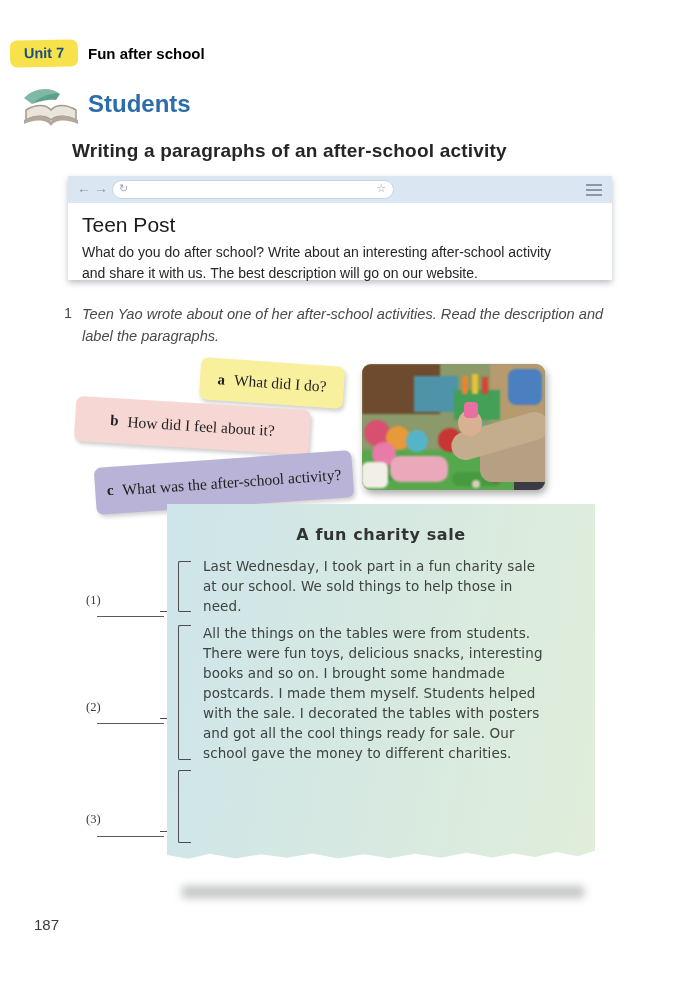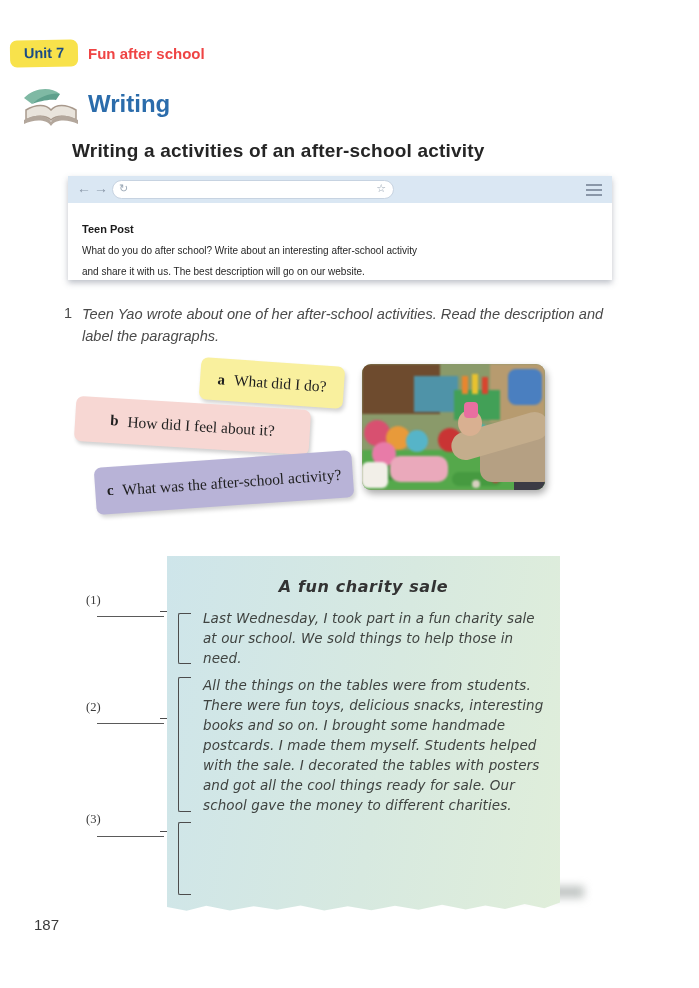--- a/index.html
+++ b/index.html
@@ -4,41 +4,41 @@
 <style>
   html,body{margin:0;padding:0;background:#ffffff;}
   .page{position:relative;width:699px;height:988px;background:#ffffff;overflow:hidden;
         font-family:"Liberation Sans",sans-serif;}
 
   
   .unit-tab{position:absolute;left:10px;top:40px;width:68px;height:27px;background:#f8e24b;
             border-radius:7px;text-align:center;line-height:27px;font-weight:bold;font-size:14.5px;
             color:#1a4c85;transform:rotate(-1deg);}
   .unit-title{position:absolute;left:88px;top:40px;height:27px;line-height:27px;
-              font-weight:bold;font-size:15px;color:#ef4444;}
+              font-weight:bold;font-size:15px;color:#000000;}
   .writing-icon{position:absolute;left:20px;top:84px;width:62px;height:44px;}
   .section-title{position:absolute;left:88px;top:90px;font-size:24px;font-weight:bold;color:#2b6cab;}
   .heading{position:absolute;left:72px;top:140px;font-size:19px;font-weight:bold;color:#252525;
            letter-spacing:0.2px;}
 
   
   .browser{position:absolute;left:68px;top:176px;width:544px;height:104px;background:#ffffff;
            box-shadow:0 3px 6px rgba(110,120,135,.45);}
   .toolbar{position:relative;height:27px;background:#dae7f3;}
   .nav-arrow{position:absolute;top:4px;font-size:14px;color:#8a97a8;font-weight:bold;}
   .nav-back{left:9px;} .nav-fwd{left:26px;}
   .addressbar{position:absolute;left:44px;top:4px;width:280px;height:17px;background:#ffffff;
               border:1px solid #c7d3e1;border-radius:10px;}
   .refresh{position:absolute;left:6px;top:1px;font-size:11px;color:#9aa7b5;}
   .star{position:absolute;right:7px;top:1px;font-size:11px;color:#9aa7b5;}
   .menu-icon{position:absolute;right:10px;top:8px;width:16px;}
   .menu-icon i{display:block;height:2px;background:#8a97a8;margin:0 0 3px 0;}
   .browser-content{padding:6px 16px 0 14px;}
-  .site-title{font-size:11px;font-weight:bold;color:#1b1b1b;margin-top:14px;}
-  .site-body{font-size:10px;color:#262626;line-height:21px;margin-top:5px;white-space:pre-line;}
+  .site-title{font-size:21px;font-weight:normal;color:#1b1b1b;margin-top:4px;}
+  .site-body{font-size:14px;color:#262626;line-height:21px;margin-top:5px;white-space:pre-line;}
 
   
   .ex-num{position:absolute;left:64px;top:305px;font-size:14.5px;color:#4a4a4a;}
   .ex-text{position:absolute;left:82px;top:304px;font-size:14.6px;font-style:italic;color:#4a4a4a;
            line-height:21.5px;white-space:pre;}
 
   
   .note{position:absolute;border-radius:7px;box-shadow:2px 3px 4px rgba(0,0,0,.18);
         font-family:"Liberation Serif",serif;font-size:15.5px;color:#1f1f1f;
         display:flex;align-items:center;justify-content:center;}
@@ -54,25 +54,25 @@
   .photo-bg{position:absolute;inset:0;filter:blur(1.2px);}
 
   
   .blank-label{position:absolute;font-family:"Liberation Serif",serif;font-size:12.5px;color:#3a3a3a;}
   .blank-line{position:absolute;border-top:1.5px solid #5a5a5a;width:67px;}
   .conn-line{position:absolute;border-top:1.5px solid #4c4c4c;width:20px;}
 
   
   .panel-shadow{position:absolute;left:182px;top:886px;width:402px;height:12px;
                 background:rgba(140,150,145,.55);filter:blur(4px);}
-  .panel{position:absolute;left:167px;top:556px;width:393px;height:361px;
+  .panel{position:absolute;left:167px;top:504px;width:428px;height:361px;
          background:linear-gradient(100deg,#cee5ea 0%,#d7e9e0 55%,#e0eeda 100%);
          clip-path:polygon(0% 0%,100% 0%,100% 96%,96% 97.6%,91% 96.4%,86% 97.8%,81% 96.8%,
            76% 97.9%,70% 96.6%,64% 98%,58% 96.9%,52% 98.1%,46% 97%,40% 98.2%,34% 96.8%,
-           28% 98%,22% 97%,16% 98.2%,10% 96.9%,5% 98.3%,0% 97.2%);font-style:italic;}
+           28% 98%,22% 97%,16% 98.2%,10% 96.9%,5% 98.3%,0% 97.2%);}
   .panel-title{text-align:center;padding-top:21px;font-family:"DejaVu Sans",sans-serif;
                font-size:16px;font-weight:bold;color:#333333;letter-spacing:0.6px;}
   .para{position:absolute;left:36px;font-family:"DejaVu Sans",sans-serif;font-size:13.5px;
         color:#3f4340;line-height:20px;white-space:pre;letter-spacing:0.1px;}
   .para-1{top:52px;} .para-2{top:119px;} .para-3{top:263px;}
   .bracket{position:absolute;left:11px;width:12px;border:1.5px solid #4c4c4c;border-right:none;
            border-radius:2px 0 0 2px;}
   .bracket-1{top:57px;height:49px;} .bracket-2{top:121px;height:133px;} .bracket-3{top:266px;height:71px;}
 
   .page-number{position:absolute;left:34px;top:916px;font-size:15px;color:#3a3a3a;}
@@ -84,23 +84,23 @@
 
   <div class="unit-tab">Unit 7</div>
   <div class="unit-title">Fun after school</div>
 
   <svg class="writing-icon" viewBox="0 0 62 44">
     <path d="M4 14 C14 4, 30 2, 40 10 C30 12, 18 14, 12 20 Z" fill="#7fb9a4"></path>
     <path d="M12 20 C20 12, 34 8, 40 10 L36 16 C28 15, 18 18, 12 20 Z" fill="#5ea08c"></path>
     <path d="M6 26 C16 20, 26 20, 31 26 C36 20, 46 20, 56 26 L56 36 C46 31, 36 31, 31 36 C26 31, 16 31, 6 36 Z" fill="#e9e4dc" stroke="#a8998c" stroke-width="1.5"></path>
     <path d="M4 36 C14 30, 27 30, 31 38 C35 30, 48 30, 58 36 L58 40 C48 35, 35 35, 31 42 C27 35, 14 35, 4 40 Z" fill="#b3a79c"></path>
   </svg>
-  <div class="section-title">Writing</div>
-
-  <div class="heading">Writing a activities of an after-school activity</div>
+  <div class="section-title">Students</div>
+
+  <div class="heading">Writing a paragraphs of an after-school activity</div>
 
   <div class="browser">
     <div class="toolbar">
       <span class="nav-arrow nav-back">←</span>
       <span class="nav-arrow nav-fwd">→</span>
       <div class="addressbar">
         <span class="refresh">↻</span>
         <span class="star">☆</span>
       </div>
       <div class="menu-icon">

